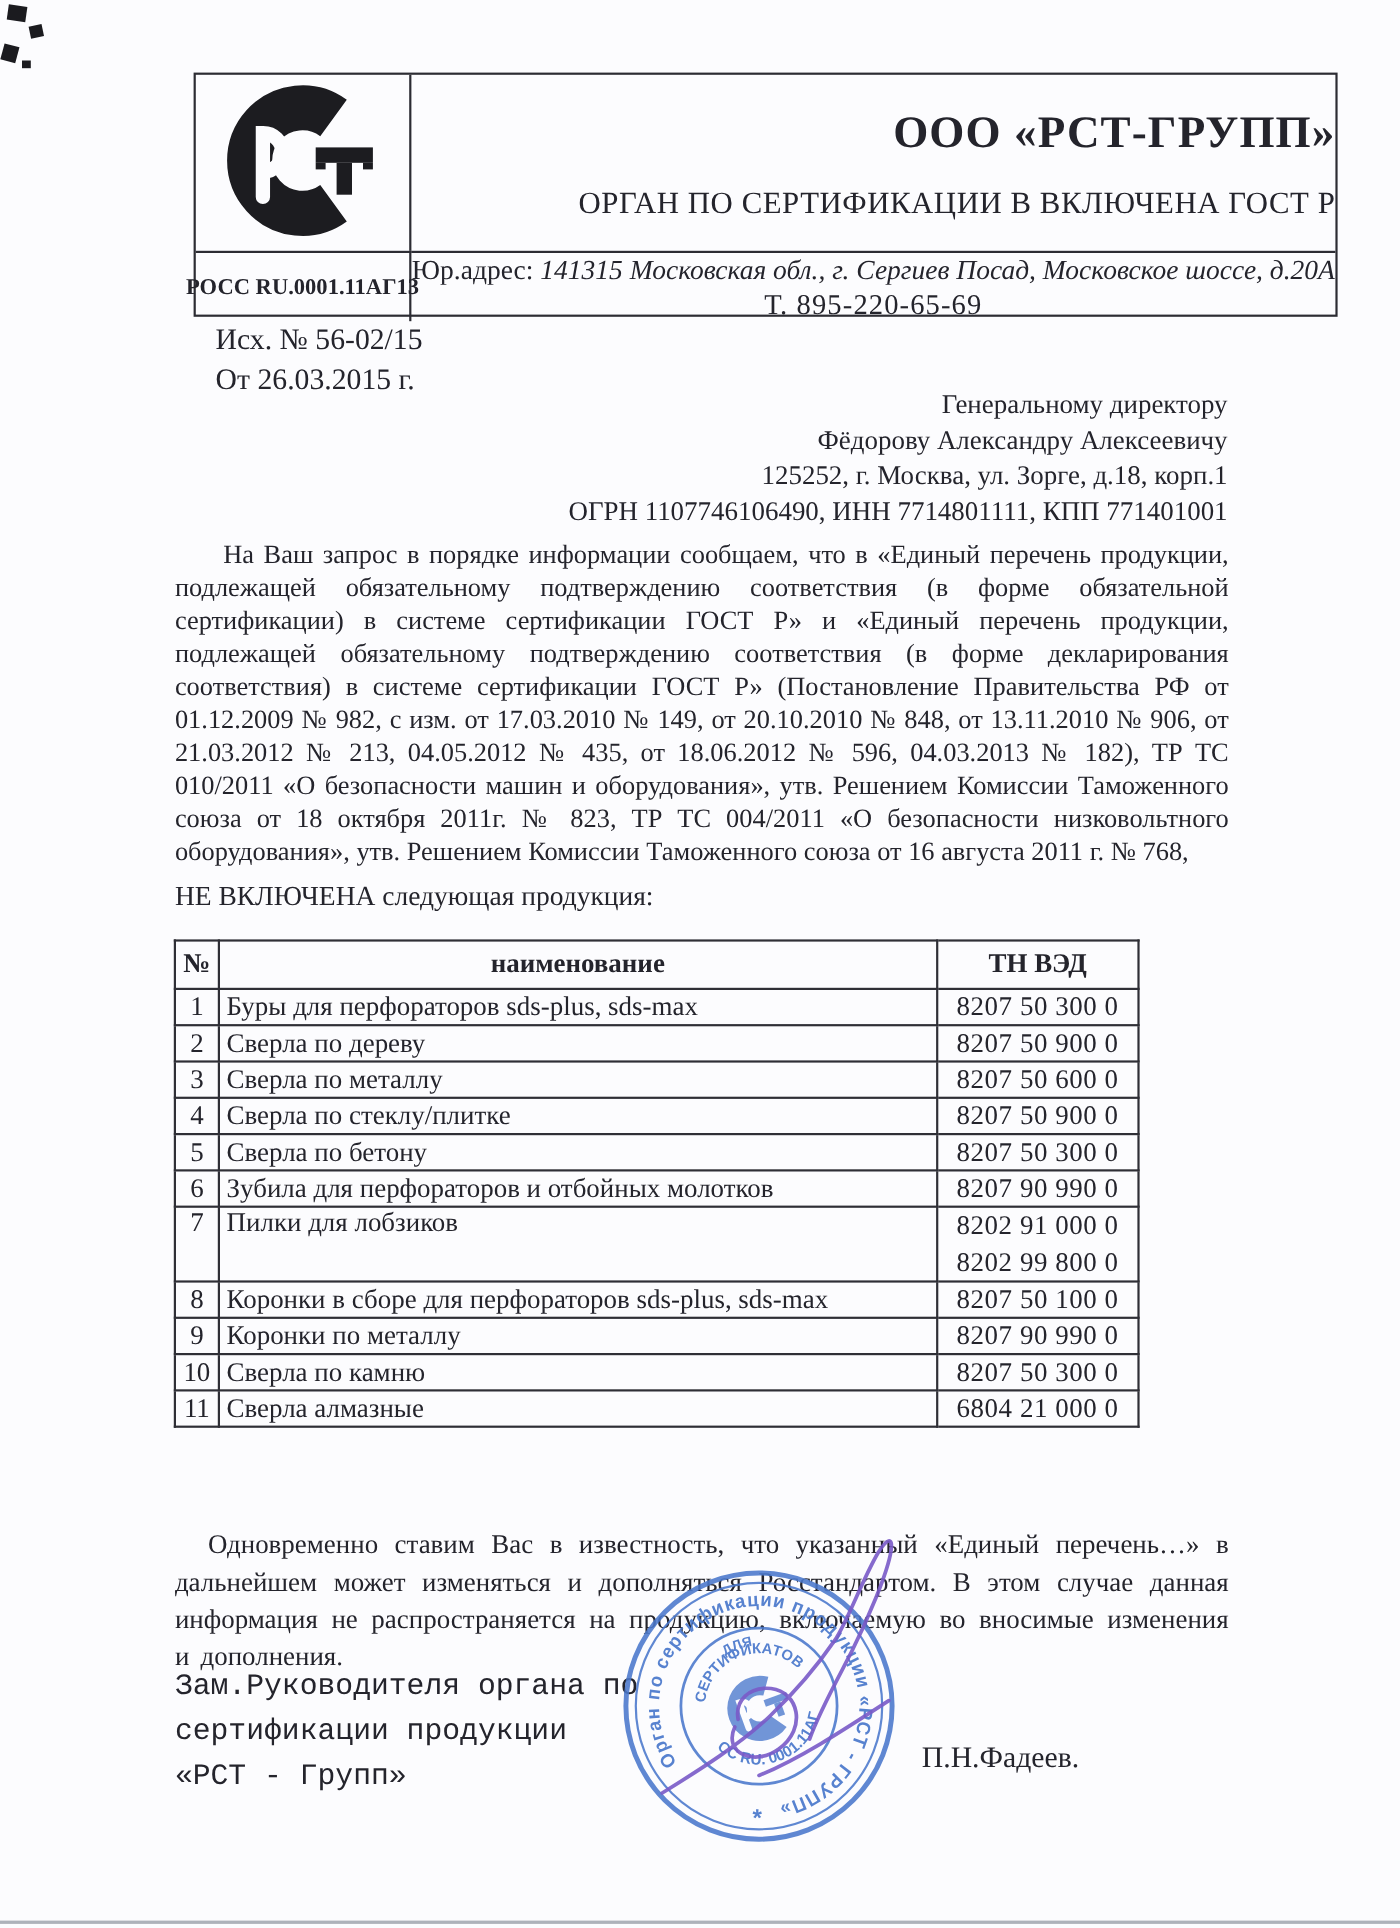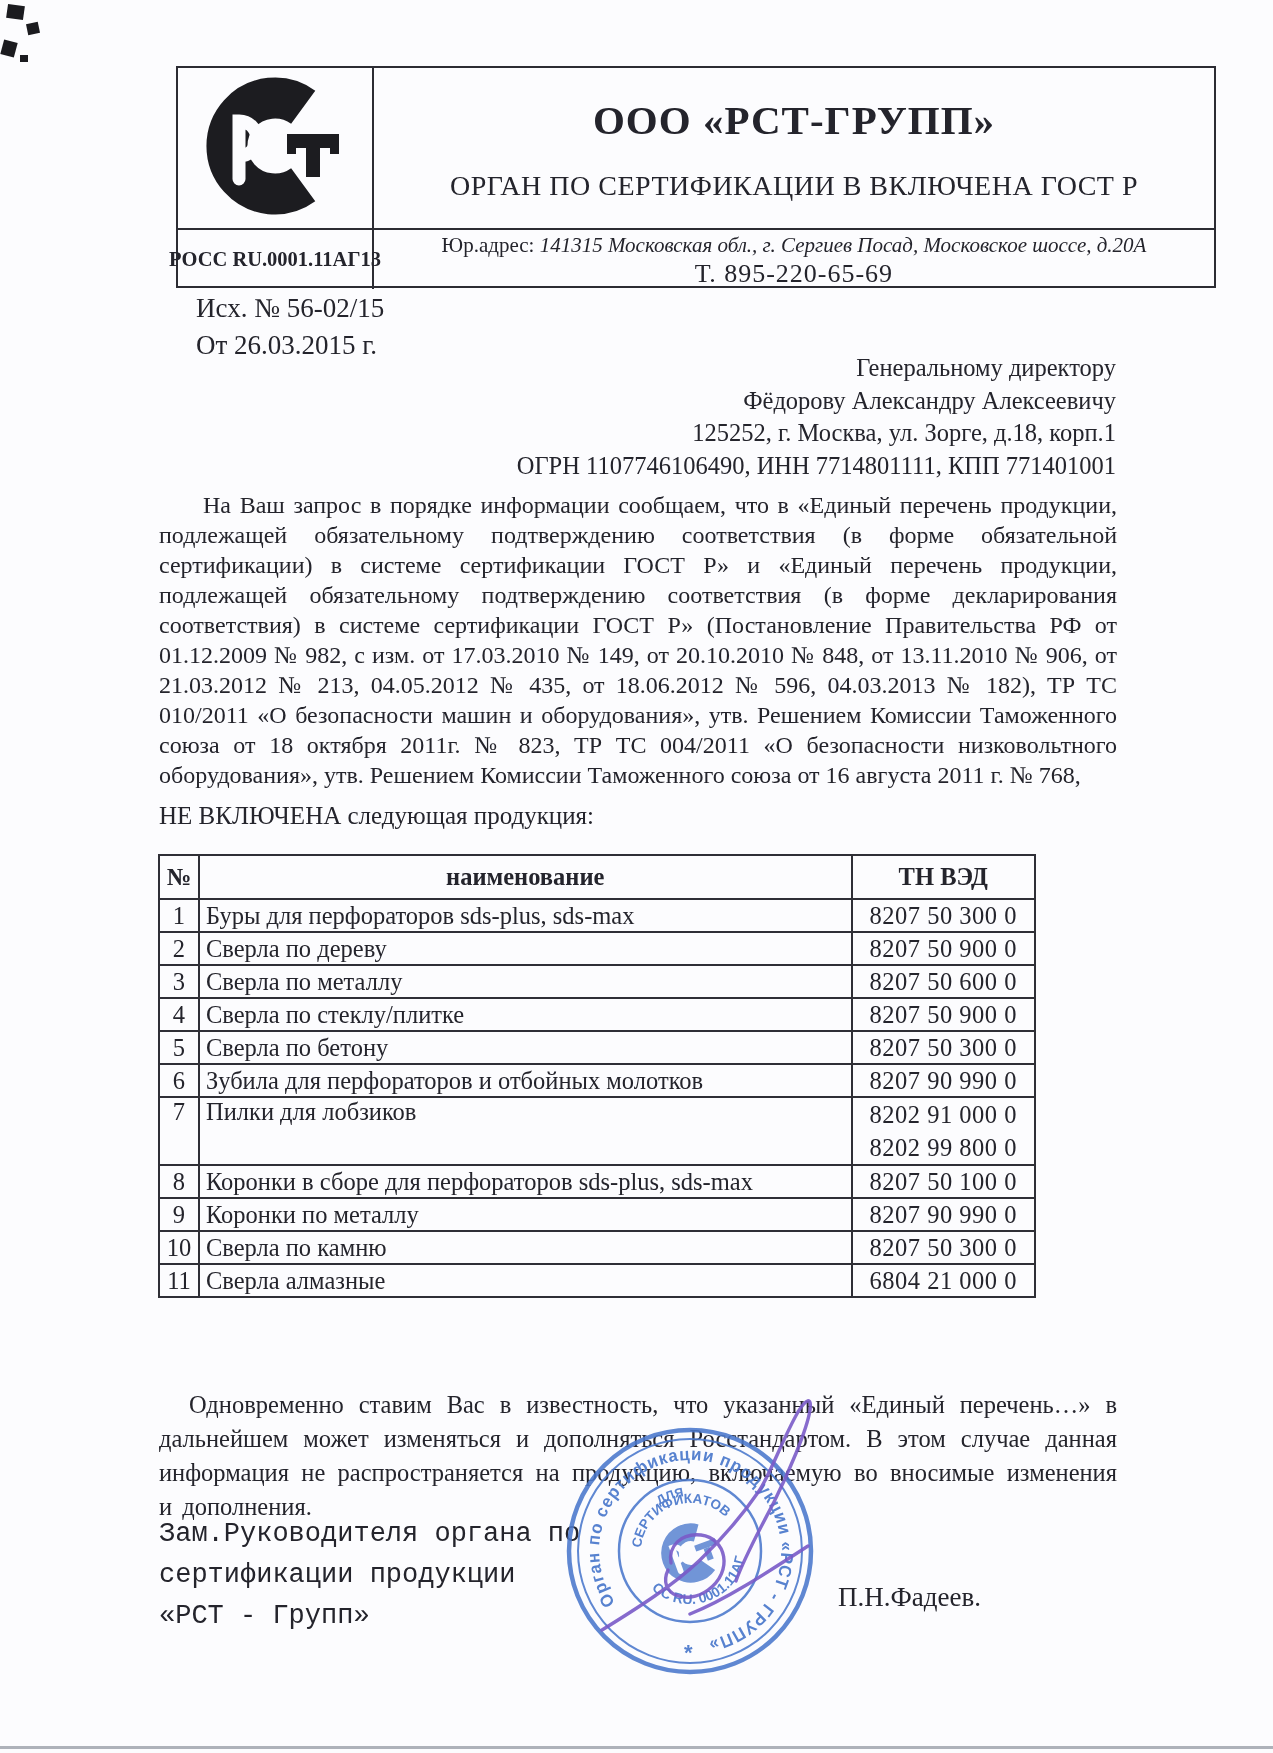--- a/index.html
+++ b/index.html
@@ -10,28 +10,28 @@
   .a1{left:7px;top:5px;width:17px;height:14px;transform:rotate(8deg);}
   .a2{left:27px;top:23px;width:12px;height:11px;transform:rotate(-12deg);}
   .a3{left:2px;top:41px;width:14px;height:15px;transform:rotate(15deg);}
   .a4{left:20px;top:55px;width:8px;height:7px;}
   .bottom-edge{position:absolute;left:0;top:1746px;width:1273px;height:3px;background:#aeb2ba;}
   
   .letterhead{position:absolute;left:176px;top:66px;width:1036px;height:218px;
               border:2px solid #2c2c33;display:grid;grid-template-columns:196px 1fr;
               grid-template-rows:160px 1fr;}
   .cell-logo{border-right:2px solid #2c2c33;display:flex;align-items:center;justify-content:center;}
-  .cell-title{display:flex;flex-direction:column;align-items:center;justify-content:center;}
+  .cell-title{display:flex;flex-direction:column;align-items:flex-end;justify-content:center;}
   .company-name{font-size:41px;font-weight:bold;letter-spacing:1px;margin-top:2px;}
   .org-subtitle{font-size:28px;margin-top:26px;letter-spacing:.5px;}
   .cell-code{border-right:2px solid #2c2c33;border-top:2px solid #2c2c33;
              display:flex;align-items:center;justify-content:center;
              font-weight:bold;font-size:20.5px;white-space:nowrap;}
   .cell-address{border-top:2px solid #2c2c33;text-align:center;padding-top:3px;}
-  .addr-line{font-size:21px;text-align:center;}
+  .addr-line{font-size:25px;text-align:center;}
   .addr-line .it{font-style:italic;}
   .phone-line{font-size:26px;letter-spacing:1px;margin-top:1px;}
   
   .ref{position:absolute;left:196px;top:290px;font-size:27px;line-height:37px;}
   .recipient{position:absolute;right:157px;top:352px;text-align:right;
              font-size:24.5px;line-height:32.5px;}
   
   .bodytext{position:absolute;left:159px;width:958px;font-size:24px;line-height:30px;
             text-align:justify;margin:0;}
   .p1{top:490px;text-indent:44px;}

